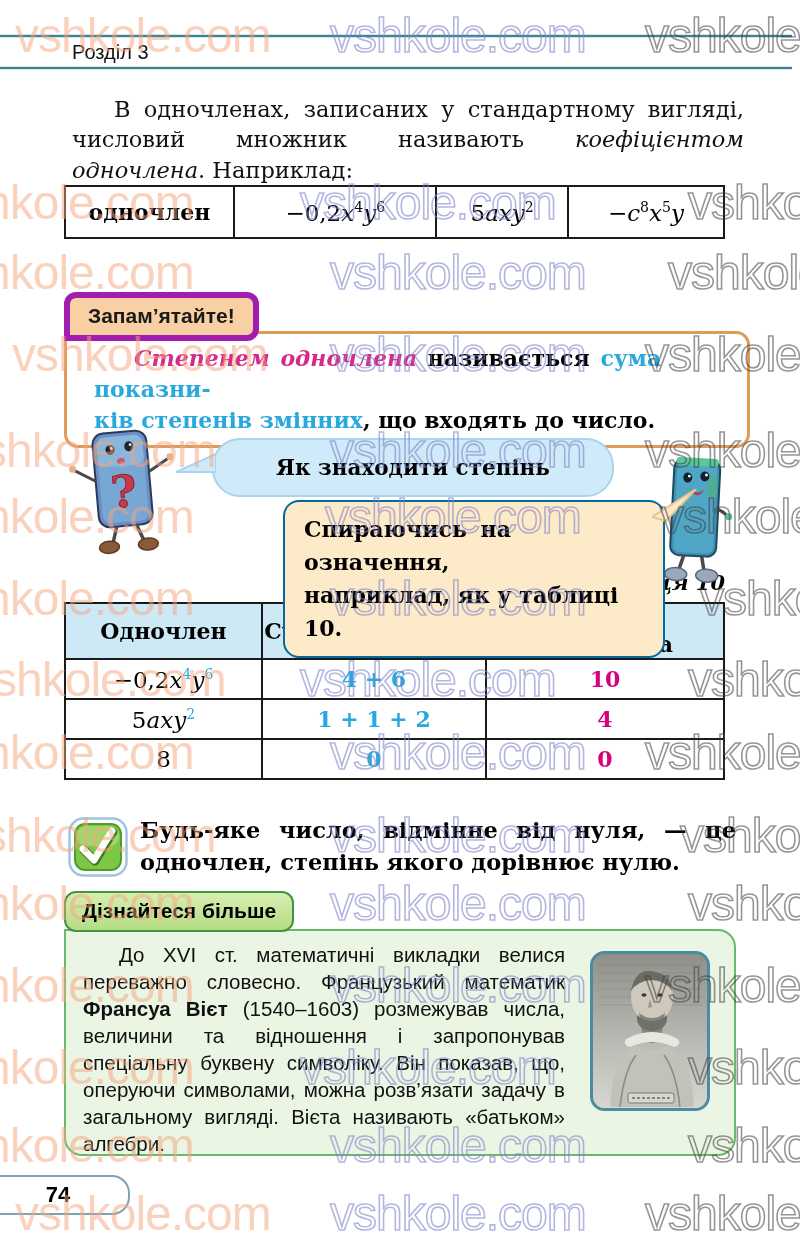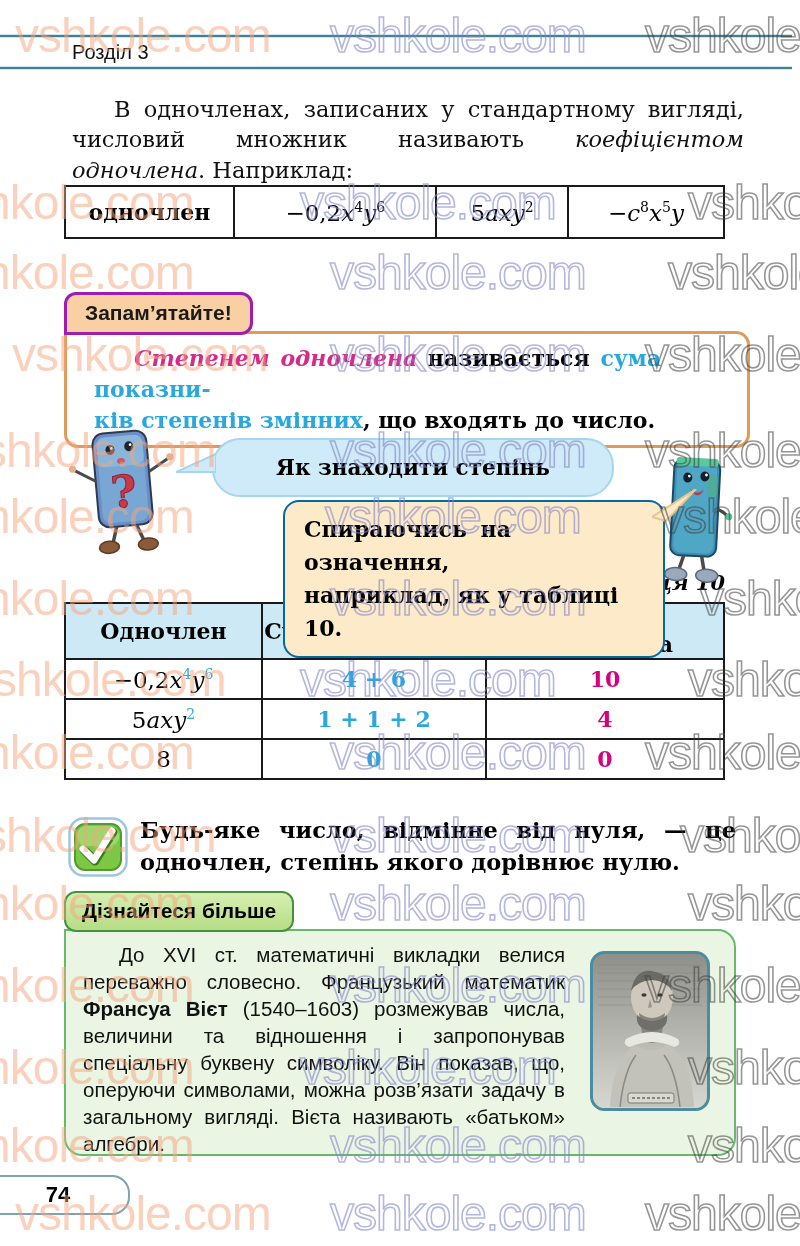--- a/index.html
+++ b/index.html
@@ -29,21 +29,21 @@
   .t1{left:64px;top:185px;width:661px;}
   .t1 td{border:2px solid #1a1a1a;text-align:center;height:48px;font-size:23px;}
   .t1 td.lbl{font-weight:bold;font-size:22px;width:165px;}
   .t1 td.cf{color:#29a8dd;font-weight:bold;font-size:22px;}
 
   .vr{font-style:italic;}
   sup{font-size:14px;font-weight:inherit;}
   sup.cy{color:#29a8dd;}
   .cy{color:#29a8dd;}
 
-  .badge1{left:64px;top:292px;background:#f8d0a4;border:3px solid #a21caf;
+  .badge1{left:64px;top:292px;background:#f8d0a4;border:6px solid #a21caf;
     border-radius:12px 12px 12px 0;padding:6px 18px 7px;font-family:"Liberation Sans",sans-serif;
     font-weight:700;font-size:21px;color:#1a1a1a;z-index:2;}
   .rbox{left:64px;top:331px;width:626px;background:#fff;border:3px solid #df9b5b;
     border-radius:0 14px 14px 14px;padding:9px 27px;font-size:22px;font-weight:bold;
     line-height:31px;}
   .rbox .mg{color:#d52a8a;font-style:italic;}
   .rbox .ln1{display:inline-block;text-indent:40px;word-spacing:3px;}
 
   .bubble1{left:212px;top:438px;width:398px;height:55px;background:#cfeaf8;
     border:2px solid #a5d6ee;border-radius:28px;font-size:21.5px;font-weight:bold;

